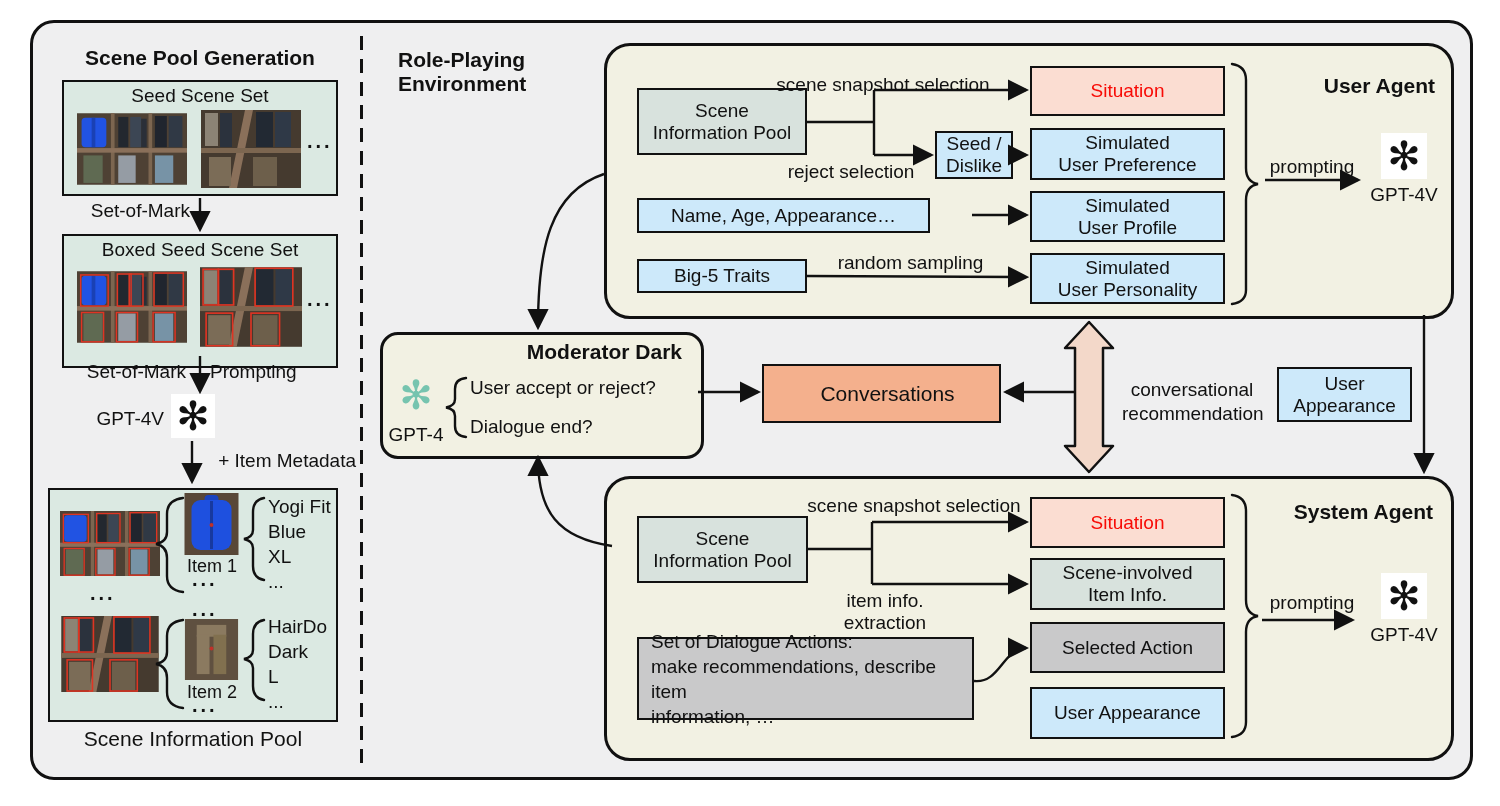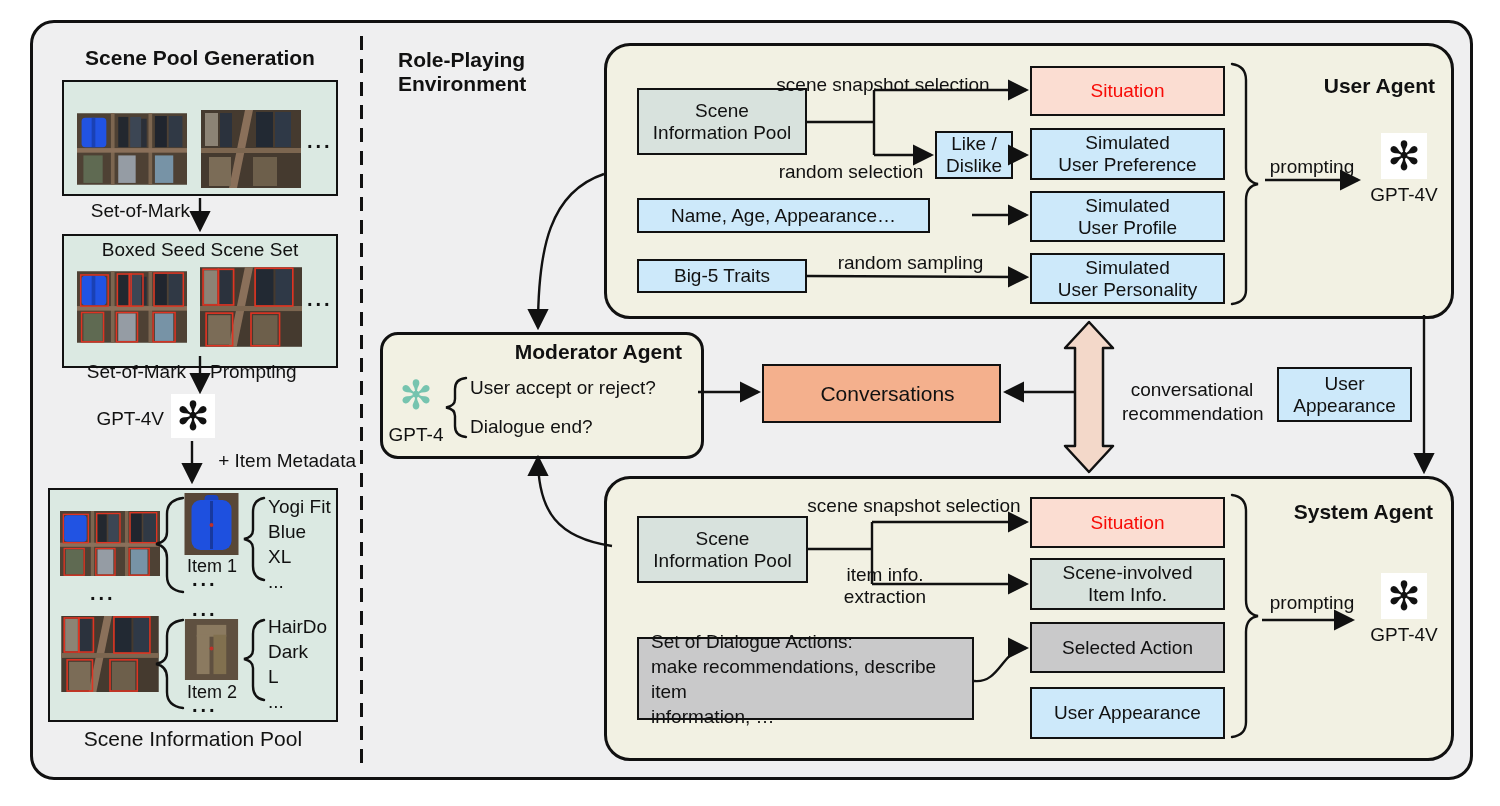--- a/index.html
+++ b/index.html
@@ -34,20 +34,21 @@
 </style>
 </head>
 <body>
 
 <div class="canvas">
   <div class="fig"></div>
 
   <div class="lbl bold t21 center" style="left:62px;top:46px;width:276px;">Scene Pool Generation</div>
 
   <div class="box green" style="left:62px;top:80px;width:276px;height:116px;display:block;">
+    <div class="lbl center" style="left:0;top:3px;width:272px;">Seed Scene Set</div>
     <svg class="photo" style="left:13px;top:28px;" width="110" height="78" viewBox="0 0 120 78">
       <rect width="120" height="78" fill="#4e4134"></rect>
       <rect x="5" y="5" width="27" height="32" rx="4" fill="#2153e3"></rect>
         <rect x="16" y="5" width="4" height="32" fill="#1a41b4"></rect>
       <rect x="45" y="4" width="11" height="33" fill="#23282f"></rect>
         <rect x="58" y="4" width="12" height="33" fill="#3c4654"></rect>
         <rect x="70" y="6" width="6" height="31" fill="#2a2f38"></rect>
       <rect x="85" y="3" width="13" height="34" fill="#20252e"></rect>
         <rect x="100" y="3" width="15" height="34" fill="#303945"></rect>
       <rect x="37" y="0" width="4" height="78" fill="#7c6650"></rect>
@@ -210,61 +211,61 @@
   <div class="lbl bold t21" style="left:398px;top:48px;width:200px;">Role-Playing
 Environment</div>
 
   <div class="panel" style="left:604px;top:43px;width:844px;height:270px;"></div>
   <div class="lbl bold t21 right" style="left:1303px;top:74px;width:132px;">User Agent</div>
 
   <div class="box tealgray" style="left:637px;top:88px;width:170px;height:67px;">Scene
 Information Pool</div>
   <div class="lbl center" style="left:770px;top:74px;width:226px;">scene snapshot selection</div>
   <div class="box pink red" style="left:1030px;top:66px;width:195px;height:50px;">Situation</div>
-  <div class="lbl center" style="left:775px;top:161px;width:152px;">random selection</div>
-  <div class="box blue" style="left:935px;top:131px;width:78px;height:48px;">Like /
+  <div class="lbl center" style="left:775px;top:161px;width:152px;">reject selection</div>
+  <div class="box blue" style="left:935px;top:131px;width:78px;height:48px;">Seed /
 Dislike</div>
   <div class="box blue" style="left:1030px;top:128px;width:195px;height:52px;">Simulated
 User Preference</div>
   <div class="box blue" style="left:637px;top:198px;width:293px;height:35px;">Name, Age, Appearance…</div>
   <div class="box blue" style="left:1030px;top:191px;width:195px;height:51px;">Simulated
 User Profile</div>
   <div class="box blue" style="left:637px;top:259px;width:170px;height:34px;">Big-5 Traits</div>
   <div class="lbl center" style="left:833px;top:252px;width:155px;">random sampling</div>
   <div class="box blue" style="left:1030px;top:253px;width:195px;height:51px;">Simulated
 User Personality</div>
   <div class="lbl center" style="left:1262px;top:156px;width:100px;">prompting</div>
   <div class="logo" style="left:1381px;top:133px;width:46px;height:46px;background:#fff;">
       <span>✻</span>
     </div>
   <div class="lbl center" style="left:1364px;top:184px;width:80px;">GPT-4V</div>
 
   <div class="panel" style="left:380px;top:332px;width:318px;height:121px;border-radius:18px;"></div>
-  <div class="lbl bold t21 right" style="left:498px;top:340px;width:184px;">Moderator Agent</div>
+  <div class="lbl bold t21 right" style="left:498px;top:340px;width:184px;">Moderator Dark</div>
   <div class="logo" style="left:393px;top:372px;width:46px;height:46px;color:#76c4af;">
       <span>✻</span>
     </div>
   <div class="lbl center" style="left:382px;top:424px;width:68px;">GPT-4</div>
   <div class="lbl" style="left:470px;top:416px;width:225px;">Dialogue end?</div>
   <div class="lbl" style="left:470px;top:377px;width:225px;">User accept or reject?</div>
 
   <div class="box salmon" style="left:762px;top:364px;width:239px;height:59px;font-size:21px;border-width:2.5px;">Conversations</div>
   <div class="lbl center" style="left:1122px;top:378px;width:140px;line-height:24px;">conversational
 recommendation</div>
   <div class="box blue" style="left:1277px;top:367px;width:135px;height:55px;">User
 Appearance</div>
 
   <div class="panel" style="left:604px;top:476px;width:844px;height:279px;"></div>
   <div class="lbl bold t21 right" style="left:1283px;top:500px;width:150px;">System Agent</div>
 
   <div class="box tealgray" style="left:637px;top:516px;width:171px;height:67px;">Scene
 Information Pool</div>
   <div class="lbl center" style="left:800px;top:495px;width:228px;">scene snapshot selection</div>
   <div class="box pink red" style="left:1030px;top:497px;width:195px;height:51px;">Situation</div>
-  <div class="lbl center" style="left:805px;top:564px;width:160px;text-align:center;">item info. extraction</div>
+  <div class="lbl center" style="left:805px;top:590px;width:160px;text-align:center;">item info. extraction</div>
   <div class="box tealgray" style="left:1030px;top:558px;width:195px;height:52px;">Scene-involved
 Item Info.</div>
   <div class="box gray" style="left:1030px;top:622px;width:195px;height:51px;">Selected Action</div>
   <div class="box blue" style="left:1030px;top:687px;width:195px;height:52px;">User Appearance</div>
   <div class="box gray" style="left:637px;top:637px;width:337px;height:83px;justify-content:flex-start;text-align:left;padding:15px 12px;line-height:25px;">Set of Dialogue Actions:
 make recommendations, describe item
 information, …</div>
   <div class="lbl center" style="left:1262px;top:592px;width:100px;">prompting</div>
   <div class="logo" style="left:1381px;top:573px;width:46px;height:46px;background:#fff;">
       <span>✻</span>

